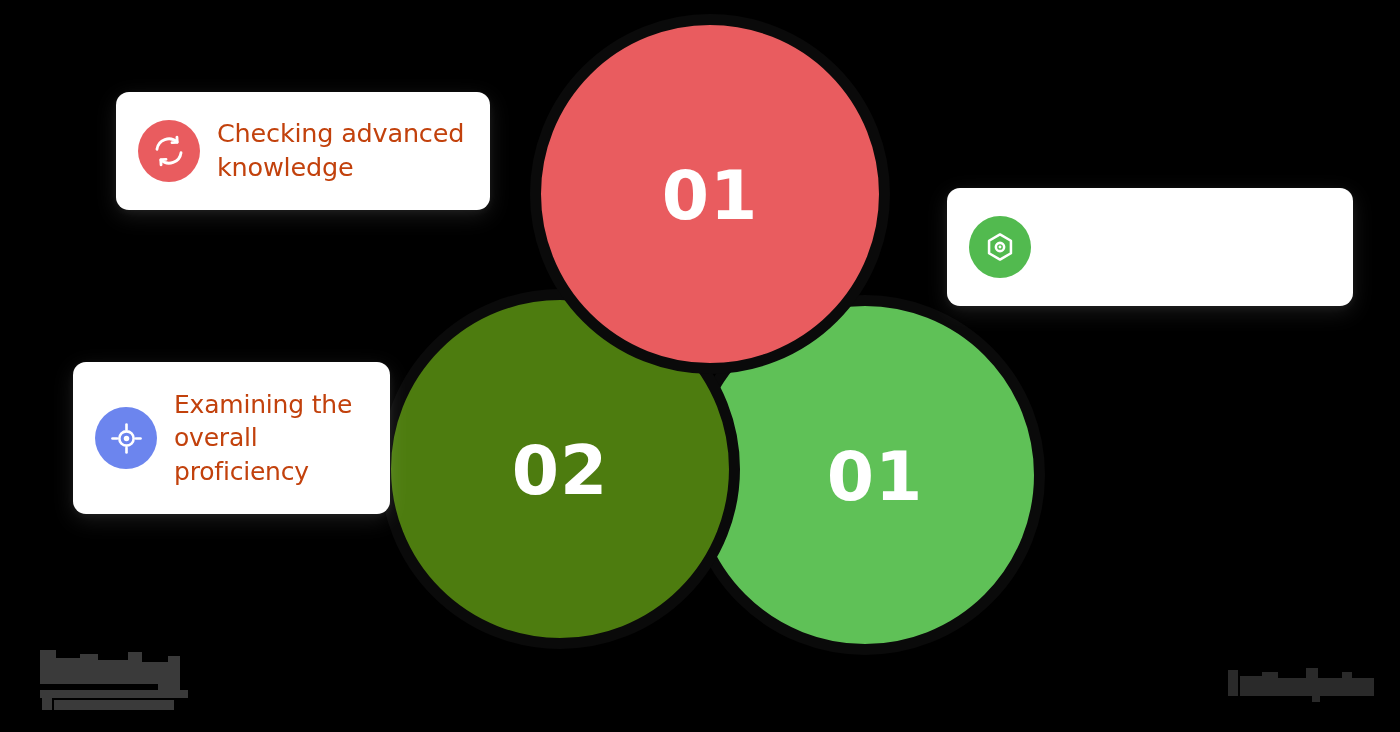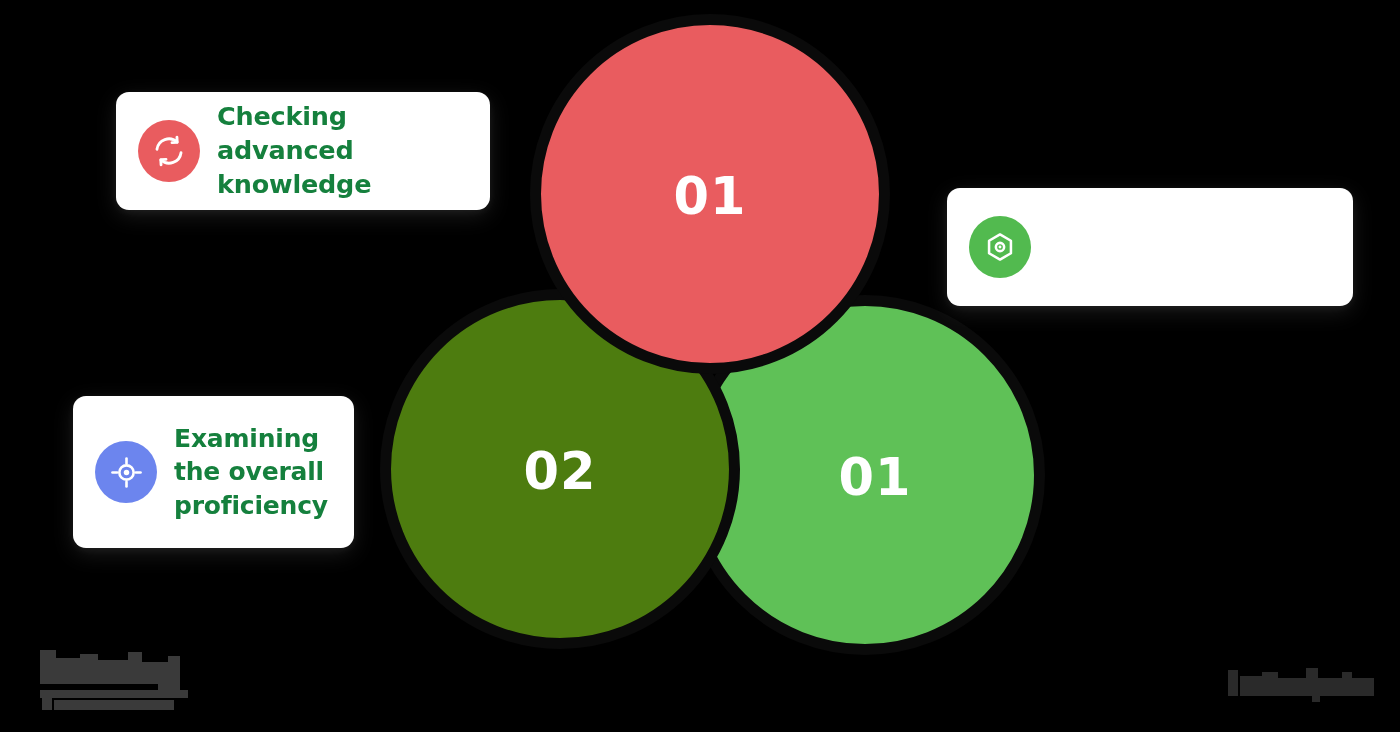--- a/index.html
+++ b/index.html
@@ -33,21 +33,21 @@
   .circle {
     position: absolute;
     border-radius: 50%;
     box-sizing: border-box;
     border: 11px solid #0a0a0a;
     display: flex;
     align-items: center;
     justify-content: center;
   }
   .circle-label {
-    font-size: 51px;
+    font-size: 68px;
     font-weight: 700;
     color: #ffffff;
     letter-spacing: 1px;
     line-height: 1;
     font-family: "DejaVu Sans", sans-serif;
   }
 
   #circle-green {
     left: 685px;  top: 295px;
     width: 360px; height: 360px;
@@ -89,43 +89,43 @@
     flex: 0 0 auto;
     width: 62px;
     height: 62px;
     border-radius: 50%;
     display: flex;
     align-items: center;
     justify-content: center;
   }
   .card-text {
     font-size: 25.5px;
-    font-weight: 700;
+    font-weight: 400;
     line-height: 1.33;
-    color: #15803d;
+    color: #c2410c;
     font-family: "DejaVu Sans", sans-serif;
     letter-spacing: -0.2px;
   }
 
   #card-01 {
     left: 116px; top: 92px;
     width: 374px; height: 118px;
   }
   #card-01 .card-icon { background: #e95c5f; }
 
   #card-02 {
     left: 947px; top: 188px;
     width: 406px; height: 118px;
   }
   #card-02 .card-icon { background: #52ba4f; }
   #card-02 .card-text { font-size: 25px; }
 
   #card-03 {
-    left: 73px; top: 396px;
-    width: 281px; height: 152px;
+    left: 73px; top: 362px;
+    width: 317px; height: 152px;
   }
   #card-03 .card-icon { background: #6c85ee; }
   #card-03 .card-text { font-size: 25px; }
 
   
   .watermark {
     position: absolute;
     z-index: 5;
   }
 

